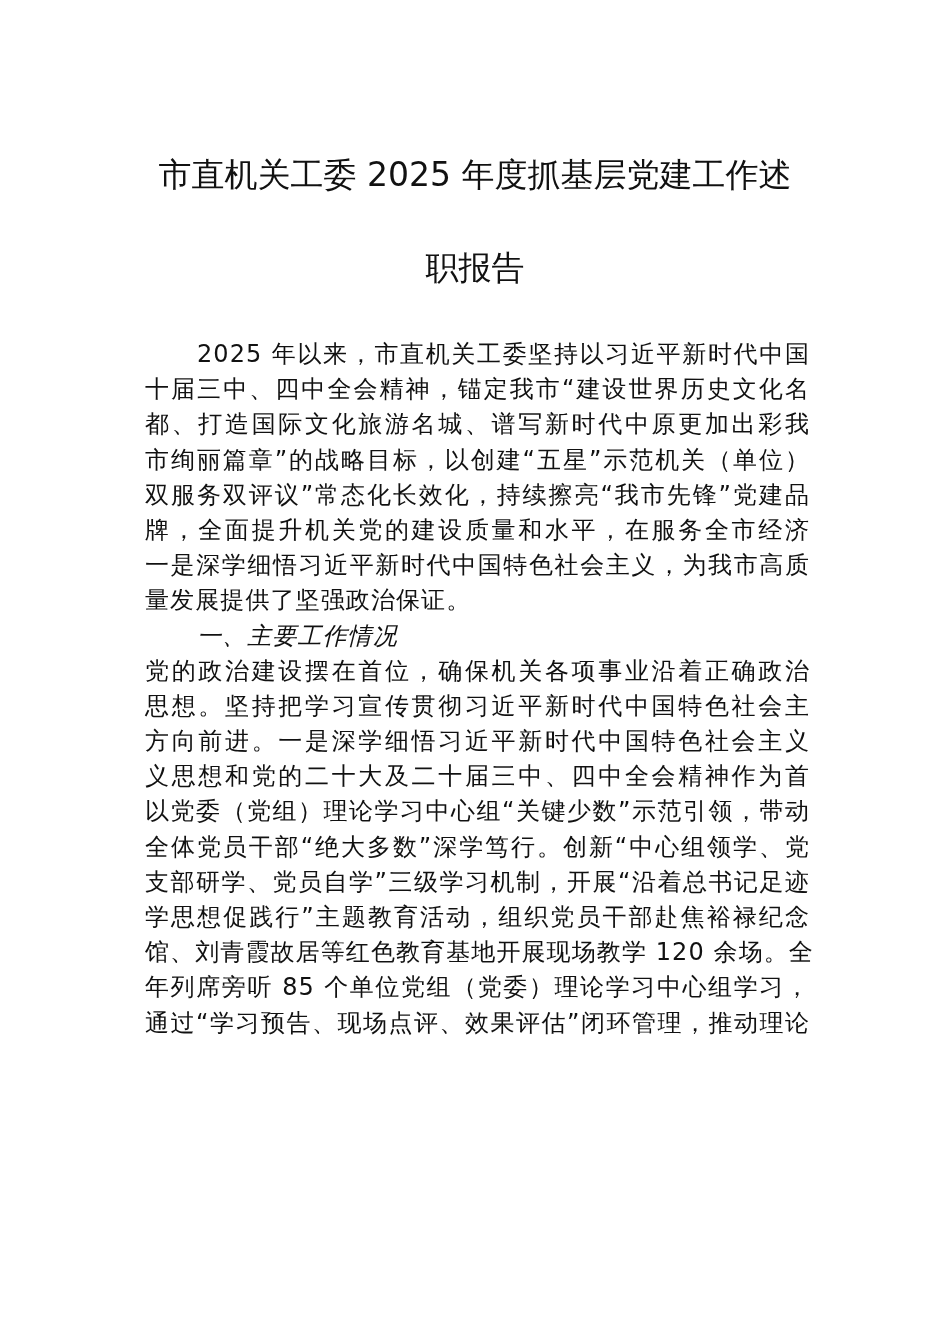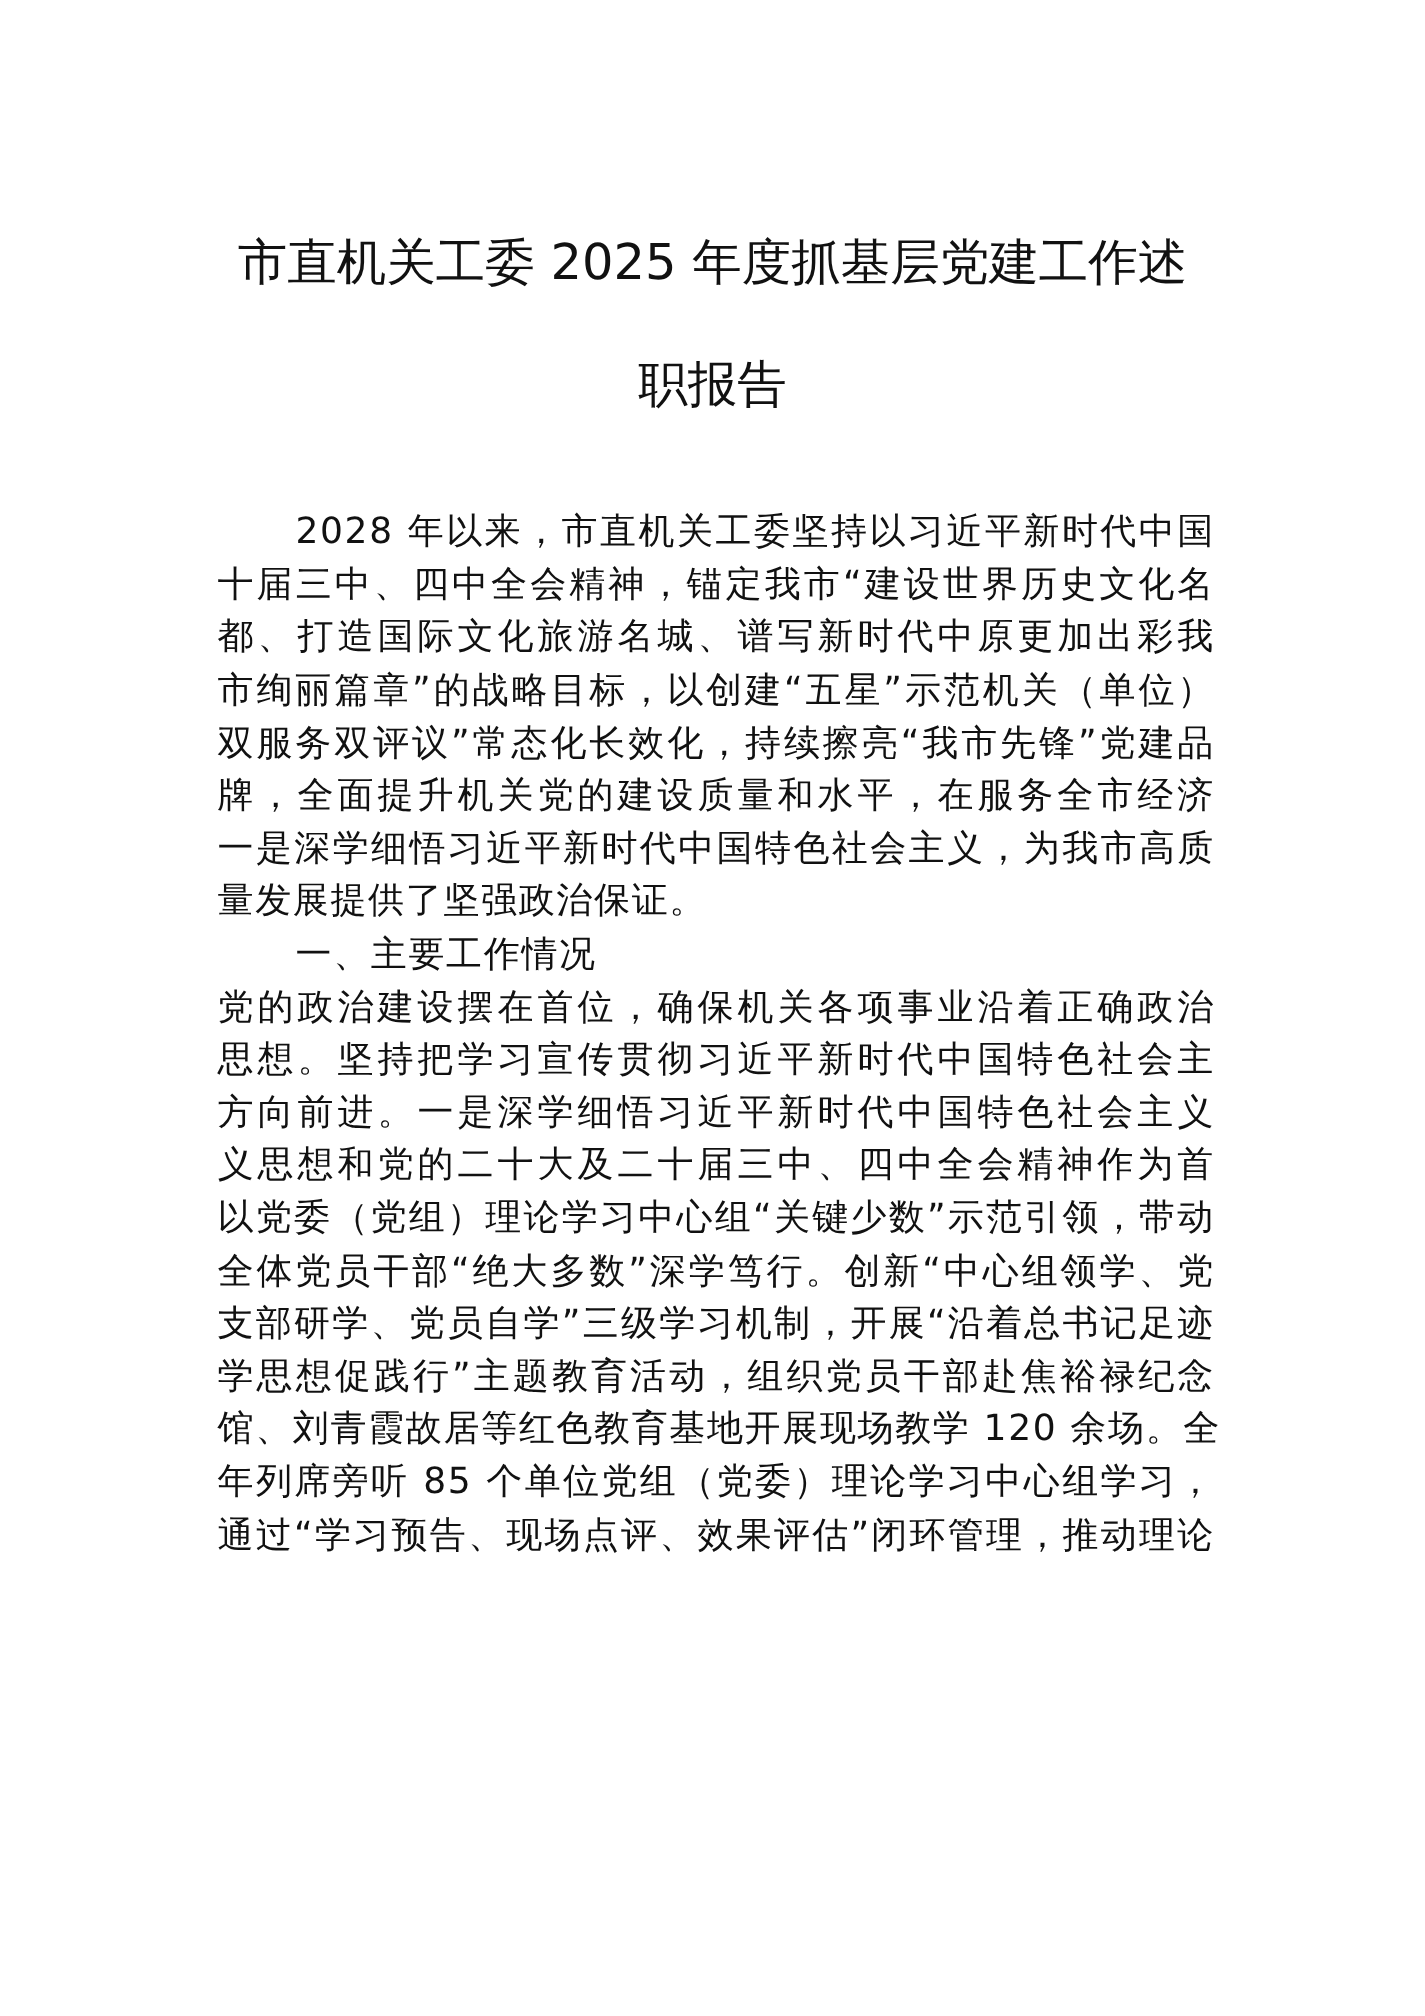--- a/index.html
+++ b/index.html
@@ -29,50 +29,50 @@
       width: 750px;
       text-align: center;
       font-size: 33px;
       line-height: 40px;
       letter-spacing: 0px;
       white-space: nowrap;
       font-family: "DejaVu Sans", "Liberation Sans", sans-serif;
       font-weight: normal;
     }
     .title.l1 { top: 155px; }
-    .title.l2 { top: 236px; text-align: center; }
+    .title.l2 { top: 248px; text-align: center; }
     .body-text {
       position: absolute;
       left: 145px;
       top: 337px;
       width: 665px;
     }
     .line {
       height: 35.2px;
       line-height: 35.2px;
       font-size: 24px;
       white-space: nowrap;
       font-family: "DejaVu Sans", "Liberation Sans", sans-serif;
       letter-spacing: 1.1px;
       text-align: justify;
       text-align-last: justify;
     }
     .line.indent { padding-left: 52px; }
     .line.last { text-align-last: left; }
-    .line.heading { padding-left: 52px; text-align-last: left; }
+    .line.heading { padding-left: 52px; text-align-last: left; font-style: italic; }
   </style>
 </head>
 <body>
 
 <div class="page">
   <div class="title l1">市直机关工委 2025 年度抓基层党建工作述</div>
   <div class="title l2">职报告</div>
 
   <div class="body-text" id="body-text">
-      <div class="line indent">2028 年以来，市直机关工委坚持以习近平新时代中国</div>
+      <div class="line indent">2025 年以来，市直机关工委坚持以习近平新时代中国</div>
       <div class="line">十届三中、四中全会精神，锚定我市“建设世界历史文化名</div>
       <div class="line">都、打造国际文化旅游名城、谱写新时代中原更加出彩我</div>
       <div class="line">市绚丽篇章”的战略目标，以创建“五星”示范机关（单位）</div>
       <div class="line">双服务双评议”常态化长效化，持续擦亮“我市先锋”党建品</div>
       <div class="line">牌，全面提升机关党的建设质量和水平，在服务全市经济</div>
       <div class="line">一是深学细悟习近平新时代中国特色社会主义，为我市高质</div>
       <div class="line last">量发展提供了坚强政治保证。</div>
       <div class="line heading">一、主要工作情况</div>
       <div class="line">党的政治建设摆在首位，确保机关各项事业沿着正确政治</div>
       <div class="line">思想。坚持把学习宣传贯彻习近平新时代中国特色社会主</div>

